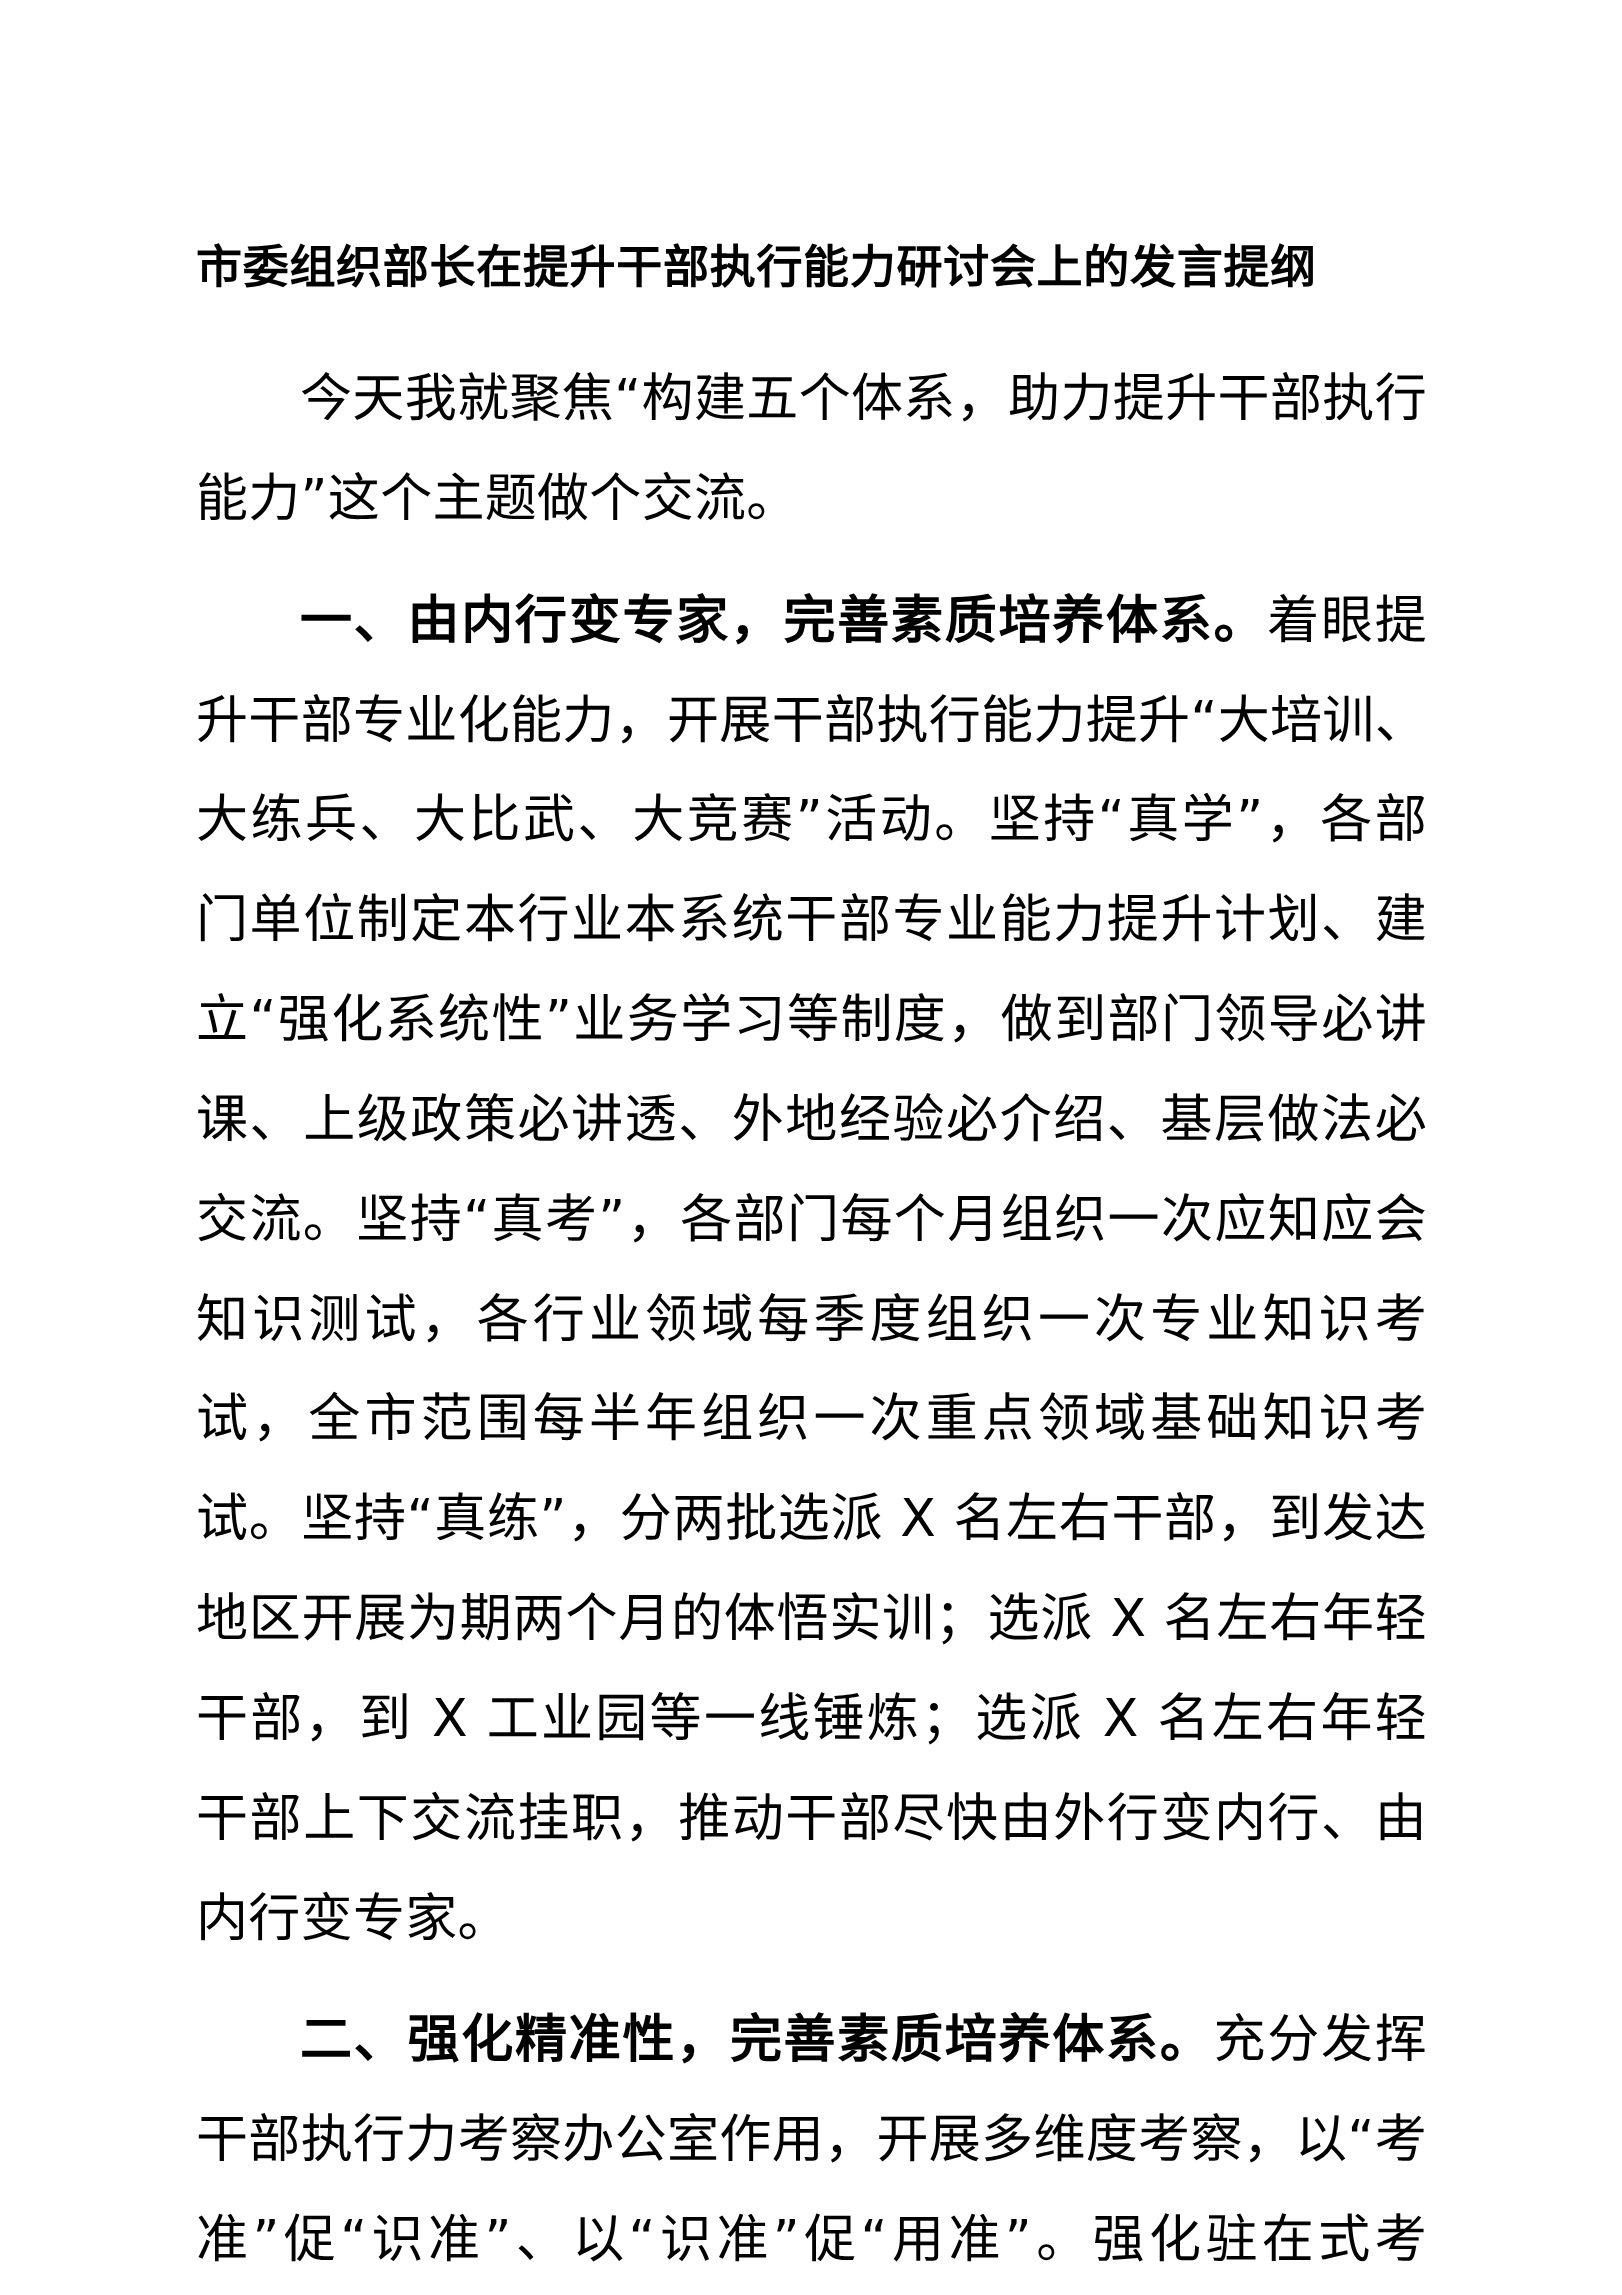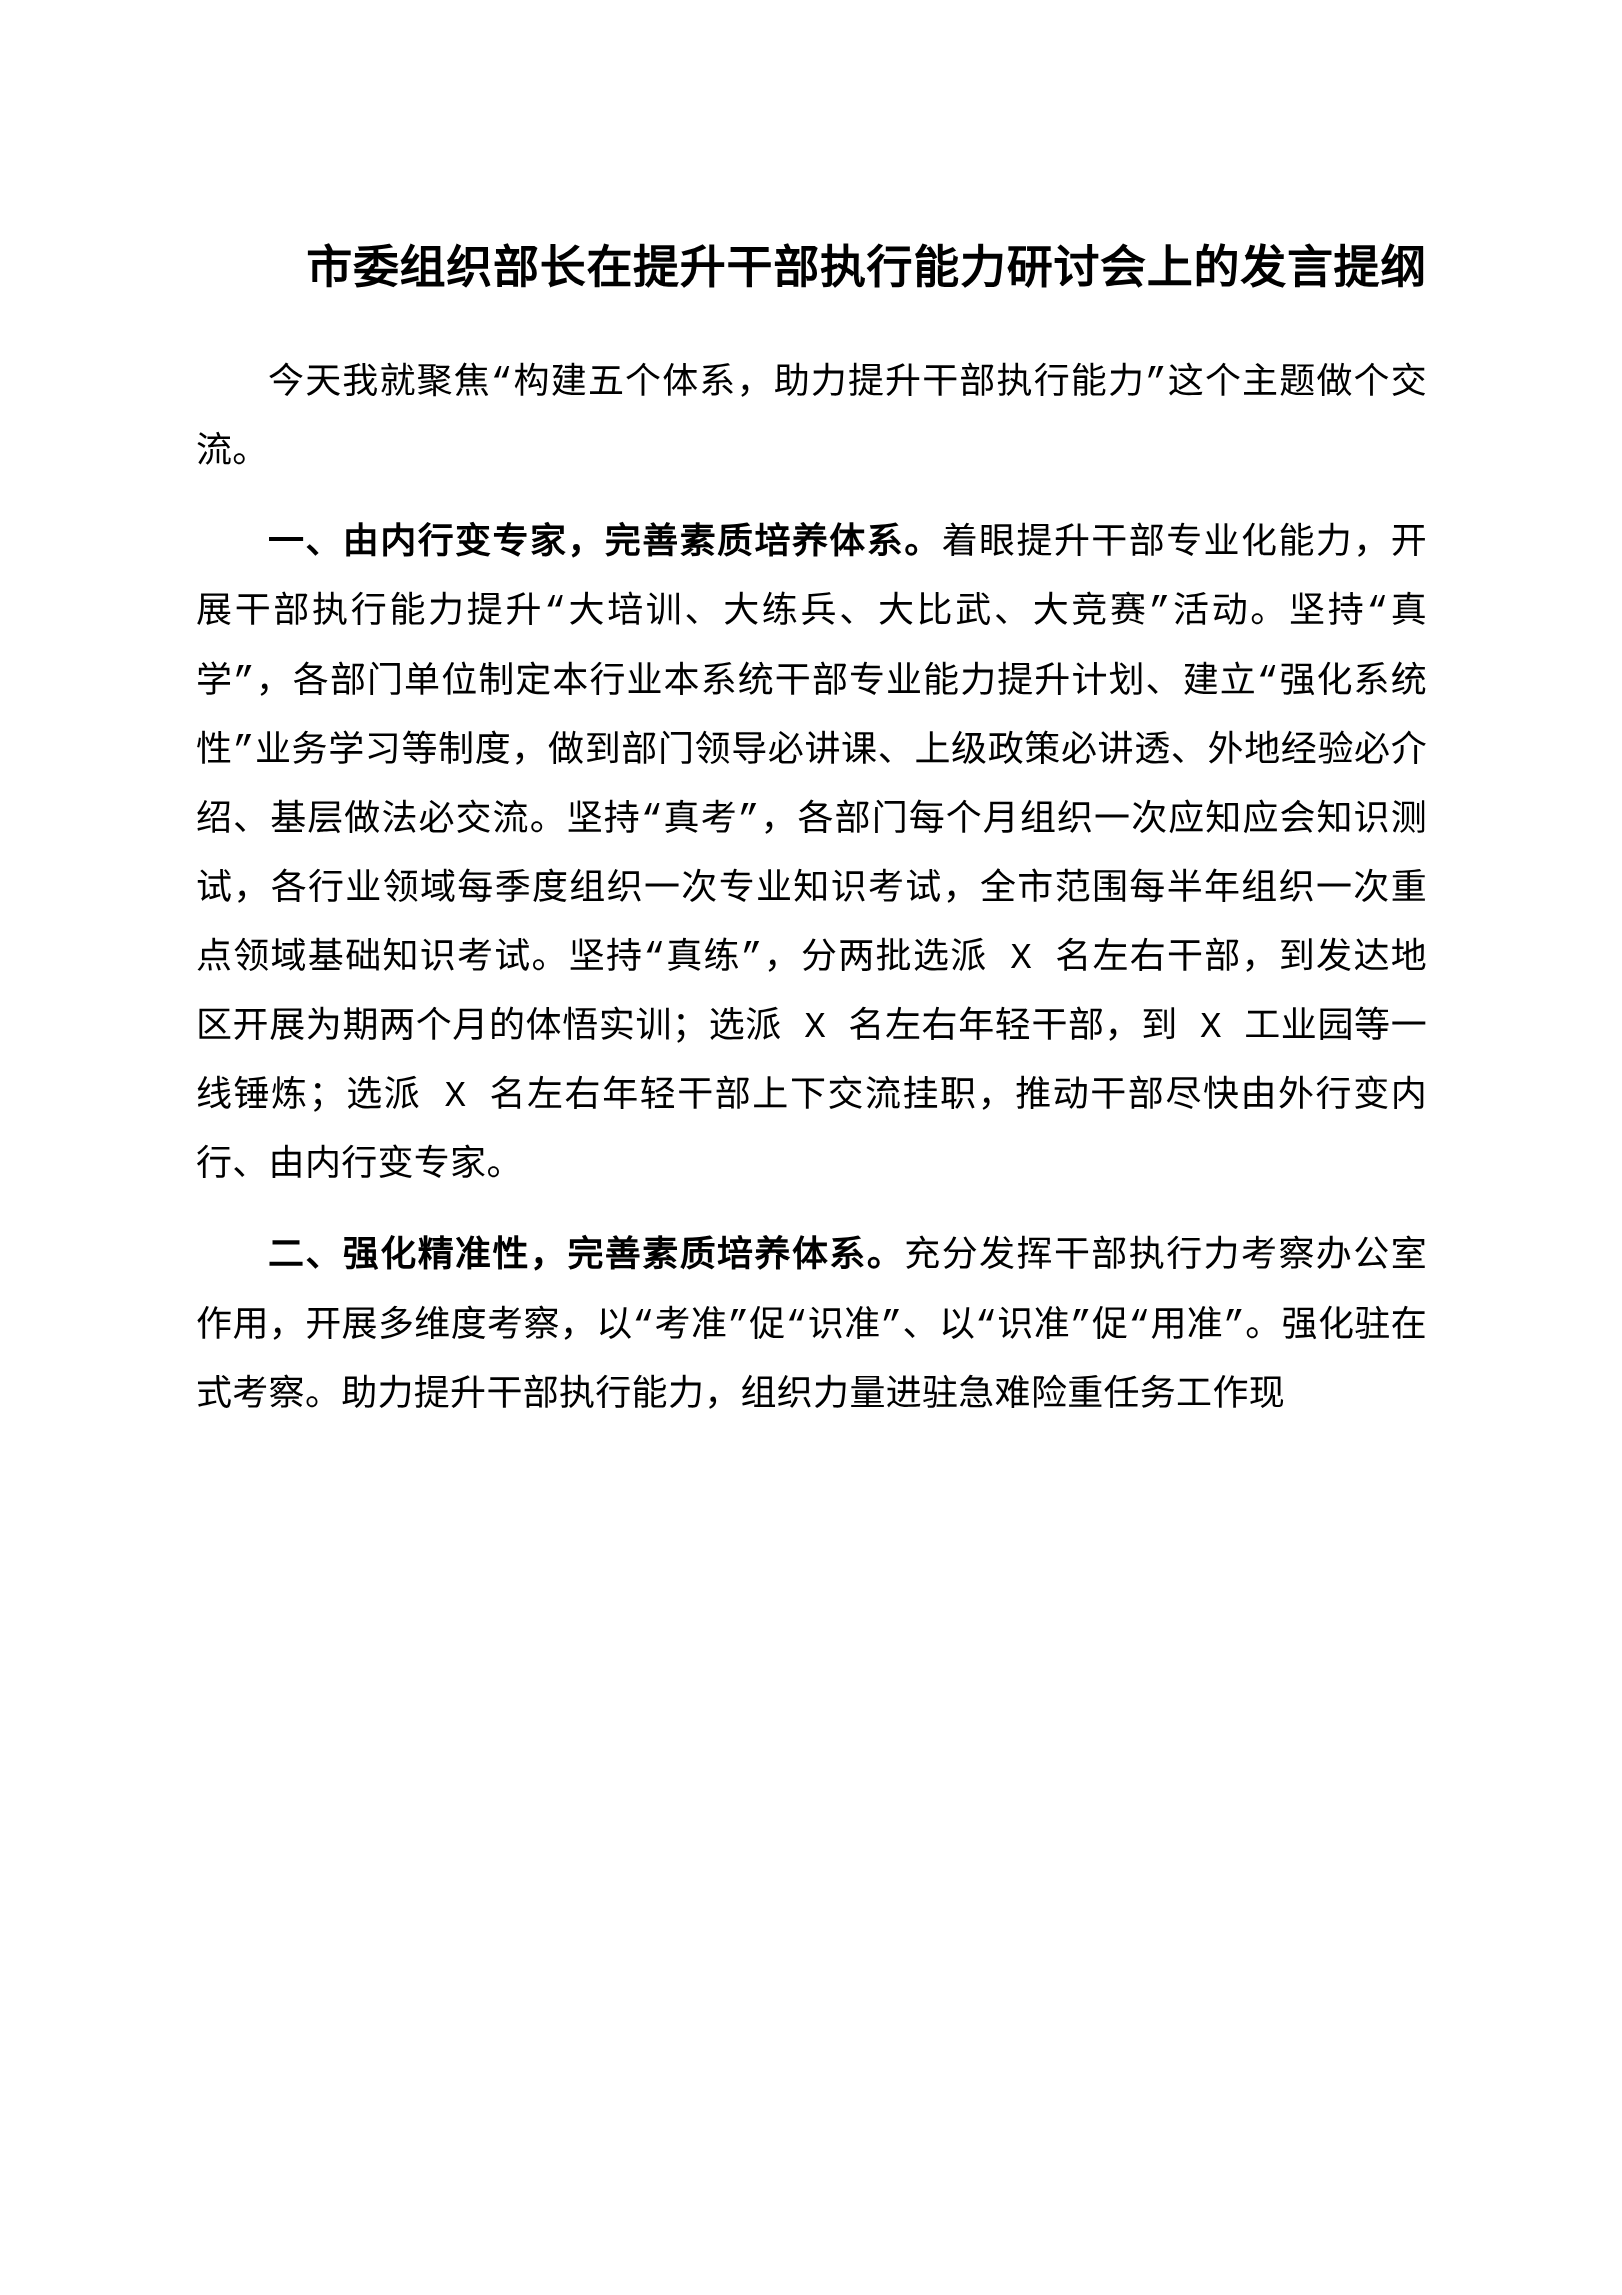--- a/index.html
+++ b/index.html
@@ -19,34 +19,33 @@
     box-sizing: border-box;
     width: 1623px;
     height: 2295px;
     padding: 236px 196px 118px 196px;
     background: #ffffff;
   }
   .doc-title {
     font-size: 46px;
     line-height: 1.35;
     font-weight: 700;
-    text-align: right;
+    text-align: left;
     letter-spacing: 0.7px;
     margin: 0 0 51px 0;
     white-space: nowrap;
   }
   .para {
-    font-size: 36px;
+    font-size: 52px;
     line-height: 1.92;
     text-align: justify;
     text-justify: inter-ideograph;
     text-indent: 2em;
     margin: 0 0 6.5px 0;
     letter-spacing: 0.3px;
-    font-family: Liberation Mono, monospace;
   }
   .para.spaced {
     margin-top: 22px;
   }
   .lead {
     font-weight: 700;
   }
 </style>
 </head>
 <body>

